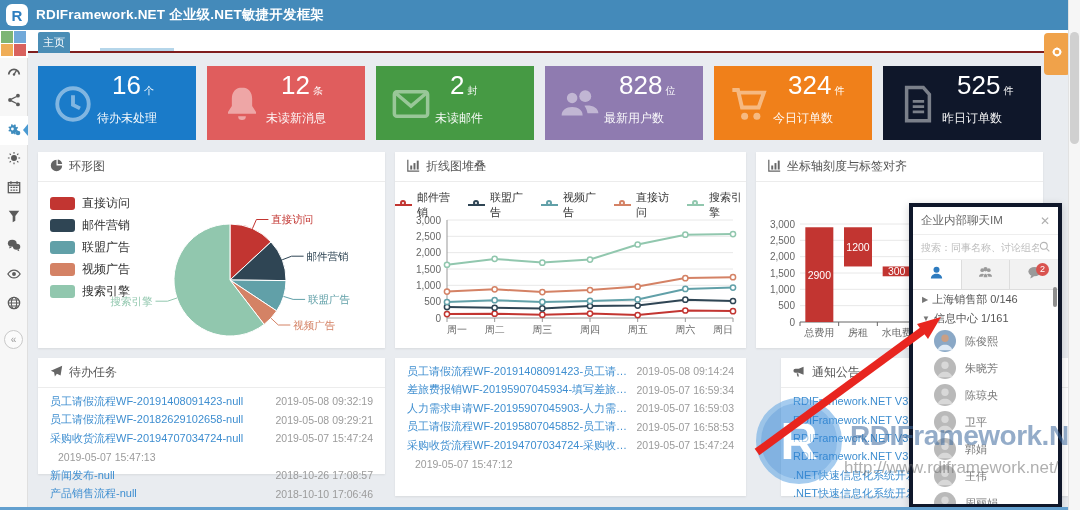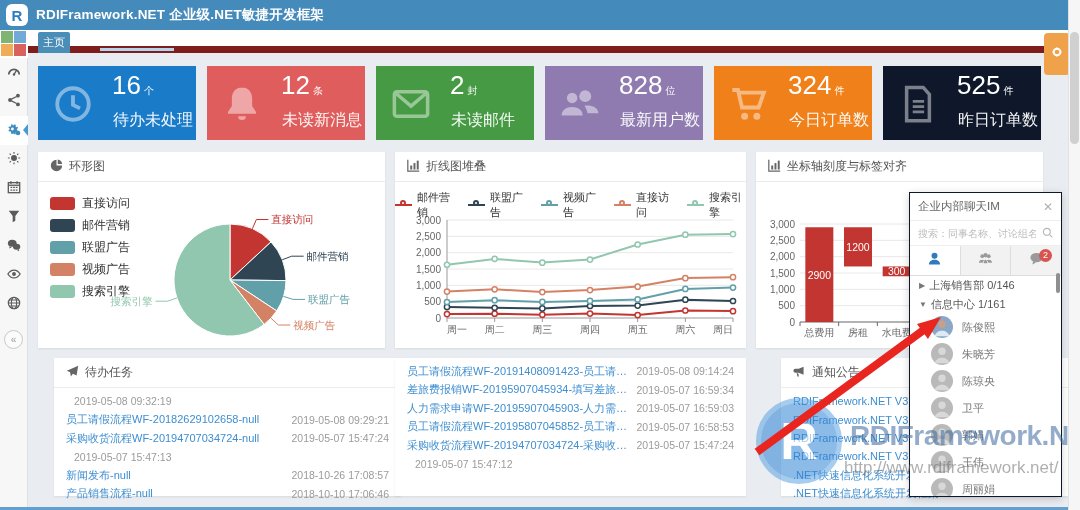--- a/index.html
+++ b/index.html
@@ -24,33 +24,33 @@
   #sidebar { position:absolute; left:0; top:30px; width:28px; height:480px; background:#f7f7f7; border-right:1px solid #dfdfdf; z-index:9; }
   #side-logo { width:28px; height:28px; background:#fff; display:grid; grid-template-columns:12px 12px; grid-template-rows:12px 12px; gap:1px; padding:1px; }
   #side-logo i { display:block; }
   .side-item { position:relative; width:28px; height:29px; display:flex; align-items:center; justify-content:center; color:#5b5b5b; cursor:pointer; }
   .side-item svg { width:14px; height:14px; }
   .side-item.active { background:#fff; color:#3e8cbe; }
   .side-item.active::after { content:""; position:absolute; right:0; top:8px; width:0; height:0; border-top:6px solid transparent; border-bottom:6px solid transparent; border-right:5px solid #4a9ad2; }
   #collapse-btn { position:absolute; left:4px; top:300px; width:19px; height:19px; border:1px solid #c9c9c9; border-radius:50%; color:#9a9a9a; font-size:10px; display:flex; align-items:center; justify-content:center; cursor:pointer; background:#fbfbfb; }
 
   
-  #tabbar { position:absolute; left:28px; top:30px; width:1052px; height:23px; background:#fff; border-bottom:7px solid #7f1d1d; z-index:8; }
+  #tabbar { position:absolute; left:28px; top:30px; width:1052px; height:23px; background:#fff; border-bottom:2px solid #7f1d1d; z-index:8; }
   #tab-home { position:absolute; left:10px; top:2px; width:32px; height:21px; background:#4a8db6; color:#fff; font-size:11px; display:flex; align-items:center; justify-content:center; border-radius:2px 2px 0 0; cursor:pointer; }
   #tab-glow { position:absolute; left:72px; top:18px; width:74px; height:3px; background:#b5d6ea; }
   #settings-flap { position:absolute; left:1044px; top:33px; width:26px; height:42px; background:#f0a24a; border-radius:4px; z-index:15; display:flex; align-items:center; justify-content:center; color:#fff; cursor:pointer; }
   #settings-flap svg { width:14px; height:14px; }
 
   
   .card { position:absolute; top:66px; width:158px; height:74px; color:#fff; cursor:pointer; }
   .card .cicon { position:absolute; left:14px; top:17px; width:42px; height:42px; opacity:.45; }
   .card .cicon svg { width:42px; height:42px; }
   .card .cval { position:absolute; left:74px; top:4px; font-size:26px; font-weight:400; }
   .card .cunit { font-size:10px; margin-left:3px; }
-  .card .clab { position:absolute; left:75px; top:44px; font-size:16px; opacity:.95; }
+  .card .clab { position:absolute; left:59px; top:44px; font-size:12px; opacity:.95; }
 
   
   .panel { position:absolute; background:#fff; box-shadow:0 1px 2px rgba(0,0,0,.08); }
   .phead { height:30px; border-bottom:1px solid #ececec; display:flex; align-items:center; padding-left:12px; color:#555; font-size:12px; }
   .phead svg { width:13px; height:13px; margin-right:6px; color:#666; }
   .pbody { position:relative; }
 
   
   .plegend { position:absolute; left:12px; top:10px; z-index:2; }
   .plegend .pli { display:flex; align-items:center; height:22px; cursor:pointer; }
@@ -63,21 +63,21 @@
   .lline { position:relative; width:20px; height:2px; display:inline-block; }
   .lring { position:absolute; left:5px; top:-4px; width:6px; height:6px; border:2px solid; border-radius:50%; background:#fff; }
   .lli span.ltxt { font-size:11px; color:#333; margin-left:5px; }
 
   
   .lrow { display:flex; justify-content:space-between; align-items:center; height:18.5px; padding:0 12px; }
   .lrow a { font-size:11px; color:#3e8ed0; text-decoration:none; white-space:nowrap; overflow:hidden; text-overflow:ellipsis; cursor:pointer; }
   .lrow .ltime { font-size:10.5px; color:#9b9b9b; white-space:nowrap; margin-left:8px; }
 
   
-  #chat { position:absolute; left:909px; top:192px; width:153px; height:305px; background:#fff; border:1px solid #0f172a; box-shadow:0 2px 8px rgba(0,0,0,.18); z-index:20; overflow:hidden; }
+  #chat { position:absolute; left:909px; top:203px; width:153px; height:305px; background:#fff; border:4px solid #0f172a; box-shadow:0 2px 8px rgba(0,0,0,.18); z-index:20; overflow:hidden; }
   #chat-head { height:28px; display:flex; align-items:center; justify-content:space-between; padding:0 8px; border-bottom:1px solid #eee; }
   #chat-title { font-size:11.5px; color:#666; }
   #chat-close { color:#b0b0b0; font-size:12px; cursor:pointer; }
   #chat-search { height:25px; display:flex; align-items:center; justify-content:space-between; padding:0 8px; border-bottom:1px solid #eee; }
   #chat-search input { border:none; outline:none; width:118px; font-size:10px; color:#555; }
   #chat-search input::placeholder { color:#bdbdbd; }
   #chat-search svg { width:11px; height:11px; color:#b5b5b5; }
   #chat-tabs { height:30px; display:flex; border-bottom:1px solid #ddd; background:#f2f2f2; }
   .ctab { flex:1; display:flex; align-items:center; justify-content:center; position:relative; border-right:1px solid #ddd; color:#9a9a9a; cursor:pointer; }
   .ctab:last-child { border-right:none; }
@@ -489,29 +489,30 @@
         <line x1="198.66666666666666" y1="140" x2="198.66666666666666" y2="144" stroke="#666"></line>
         <text x="218" y="154" font-size="10" fill="#666" text-anchor="middle">伙食费</text>
         <rect x="242.66666666666666" y="130.2" width="28" height="9.800000000000011" fill="#c23531"></rect>
         <text x="256.66666666666663" y="139.1" font-size="10.5" fill="#fff" text-anchor="middle">300</text>
         <line x1="237.33333333333331" y1="140" x2="237.33333333333331" y2="144" stroke="#666"></line>
         <text x="256.66666666666663" y="154" font-size="10" fill="#666" text-anchor="middle">日用品数</text>
         <line x1="276" y1="140" x2="276" y2="144" stroke="#666"></line>
       </svg></div>
 </div>
 
-<div class="panel" style="left:54px;top:358px;width:347px;height:138px;">
+<div class="panel" style="left:38px;top:358px;width:347px;height:116px;">
   <div class="phead">
     <span><svg viewBox="0 0 16 16">
           <path d="M15 1L1 7l4 2 1 5 2.5-3.2L13 13z" fill="currentColor"></path>
         </svg></span>
     <span>待办任务</span>
   </div>
   <div id="todo-list" style="padding-top:4px;">
       <div class="lrow">
+        <a>员工请假流程WF-20191408091423-null</a>
         <span class="ltime">2019-05-08 09:32:19</span>
       </div>
       <div class="lrow">
         <a>员工请假流程WF-20182629102658-null</a>
         <span class="ltime">2019-05-08 09:29:21</span>
       </div>
       <div class="lrow">
         <a>采购收货流程WF-20194707034724-null</a>
         <span class="ltime">2019-05-07 15:47:24</span>
       </div>

